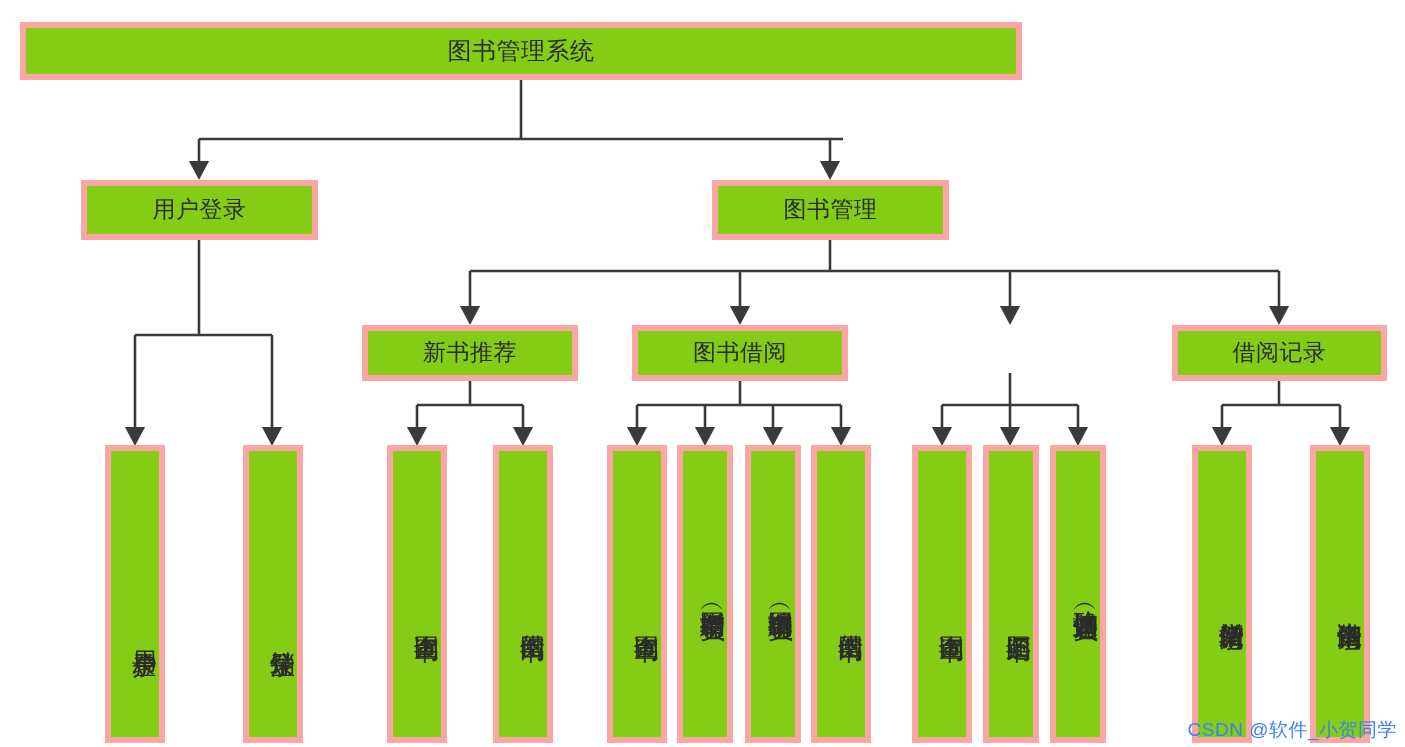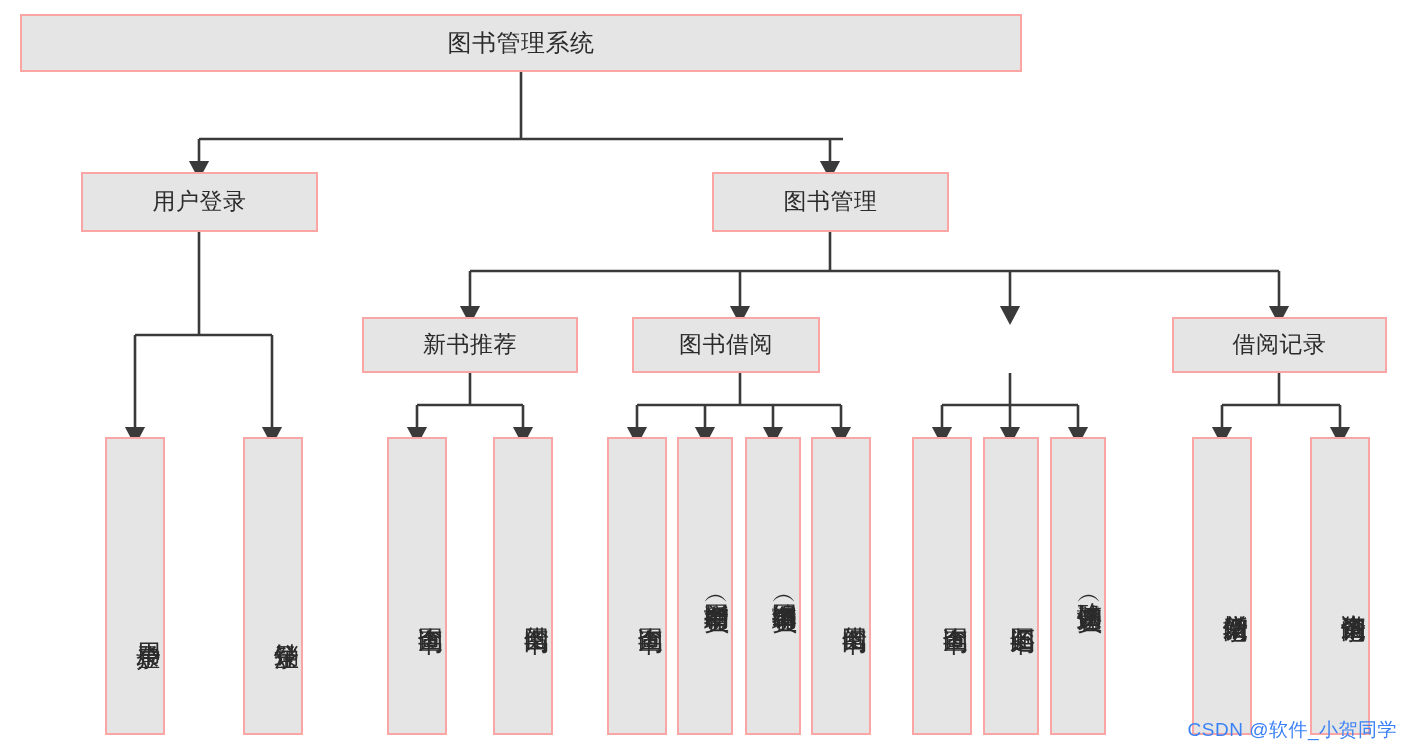--- a/index.html
+++ b/index.html
@@ -21,26 +21,27 @@
   #diagram-svg {
     position: absolute;
     left: 0;
     top: 0;
     width: 1405px;
     height: 747px;
   }
   .node-box {
     position: absolute;
     box-sizing: border-box;
-    background: #e5e5e5;
-    border: 2px solid #fca5a5;
+    background: #84cc16;
+    border: 6px solid #fca5a5;
     display: flex;
     align-items: center;
     justify-content: center;
     color: #2b2b2b;
+    margin-top: 8px;
   }
   .node-h {
     font-size: 23px;
     letter-spacing: 0.5px;
     line-height: 1.1;
     white-space: nowrap;
   }
   .node-title {
     font-size: 24px;
   }
@@ -150,21 +151,21 @@
   </svg>
 
   <div class="node-box node-h node-title" style="left:20px; top:14px; width:1002px; height:58px;">图书管理系统</div>
 
   <div class="node-box node-h" style="left:81px; top:172px; width:237px; height:60px;">用户登录</div>
 
   <div class="node-box node-h" style="left:362px; top:317px; width:216px; height:56px;">新书推荐</div>
 
   <div class="node-box node-h" style="left:712px; top:172px; width:237px; height:60px;">图书管理</div>
 
-  <div class="node-box node-h" style="left:632px; top:317px; width:188px; height:56px;">图书借阅</div>
+  <div class="node-box node-h" style="left:632px; top:317px; width:216px; height:56px;">图书借阅</div>
 
 
   <div class="node-box node-h" style="left:1172px; top:317px; width:215px; height:56px;">借阅记录</div>
 
   <div class="node-box node-v pad-top-lg" style="left:105px; top:437px; width:60px; height:298px;">用户登录</div>
 
   <div class="node-box node-v pad-top-lg" style="left:243px; top:437px; width:60px; height:298px;">注销登录</div>
 
   <div class="node-box node-v pad-top-md" style="left:387px; top:437px; width:60px; height:298px;">查询图书</div>
 

